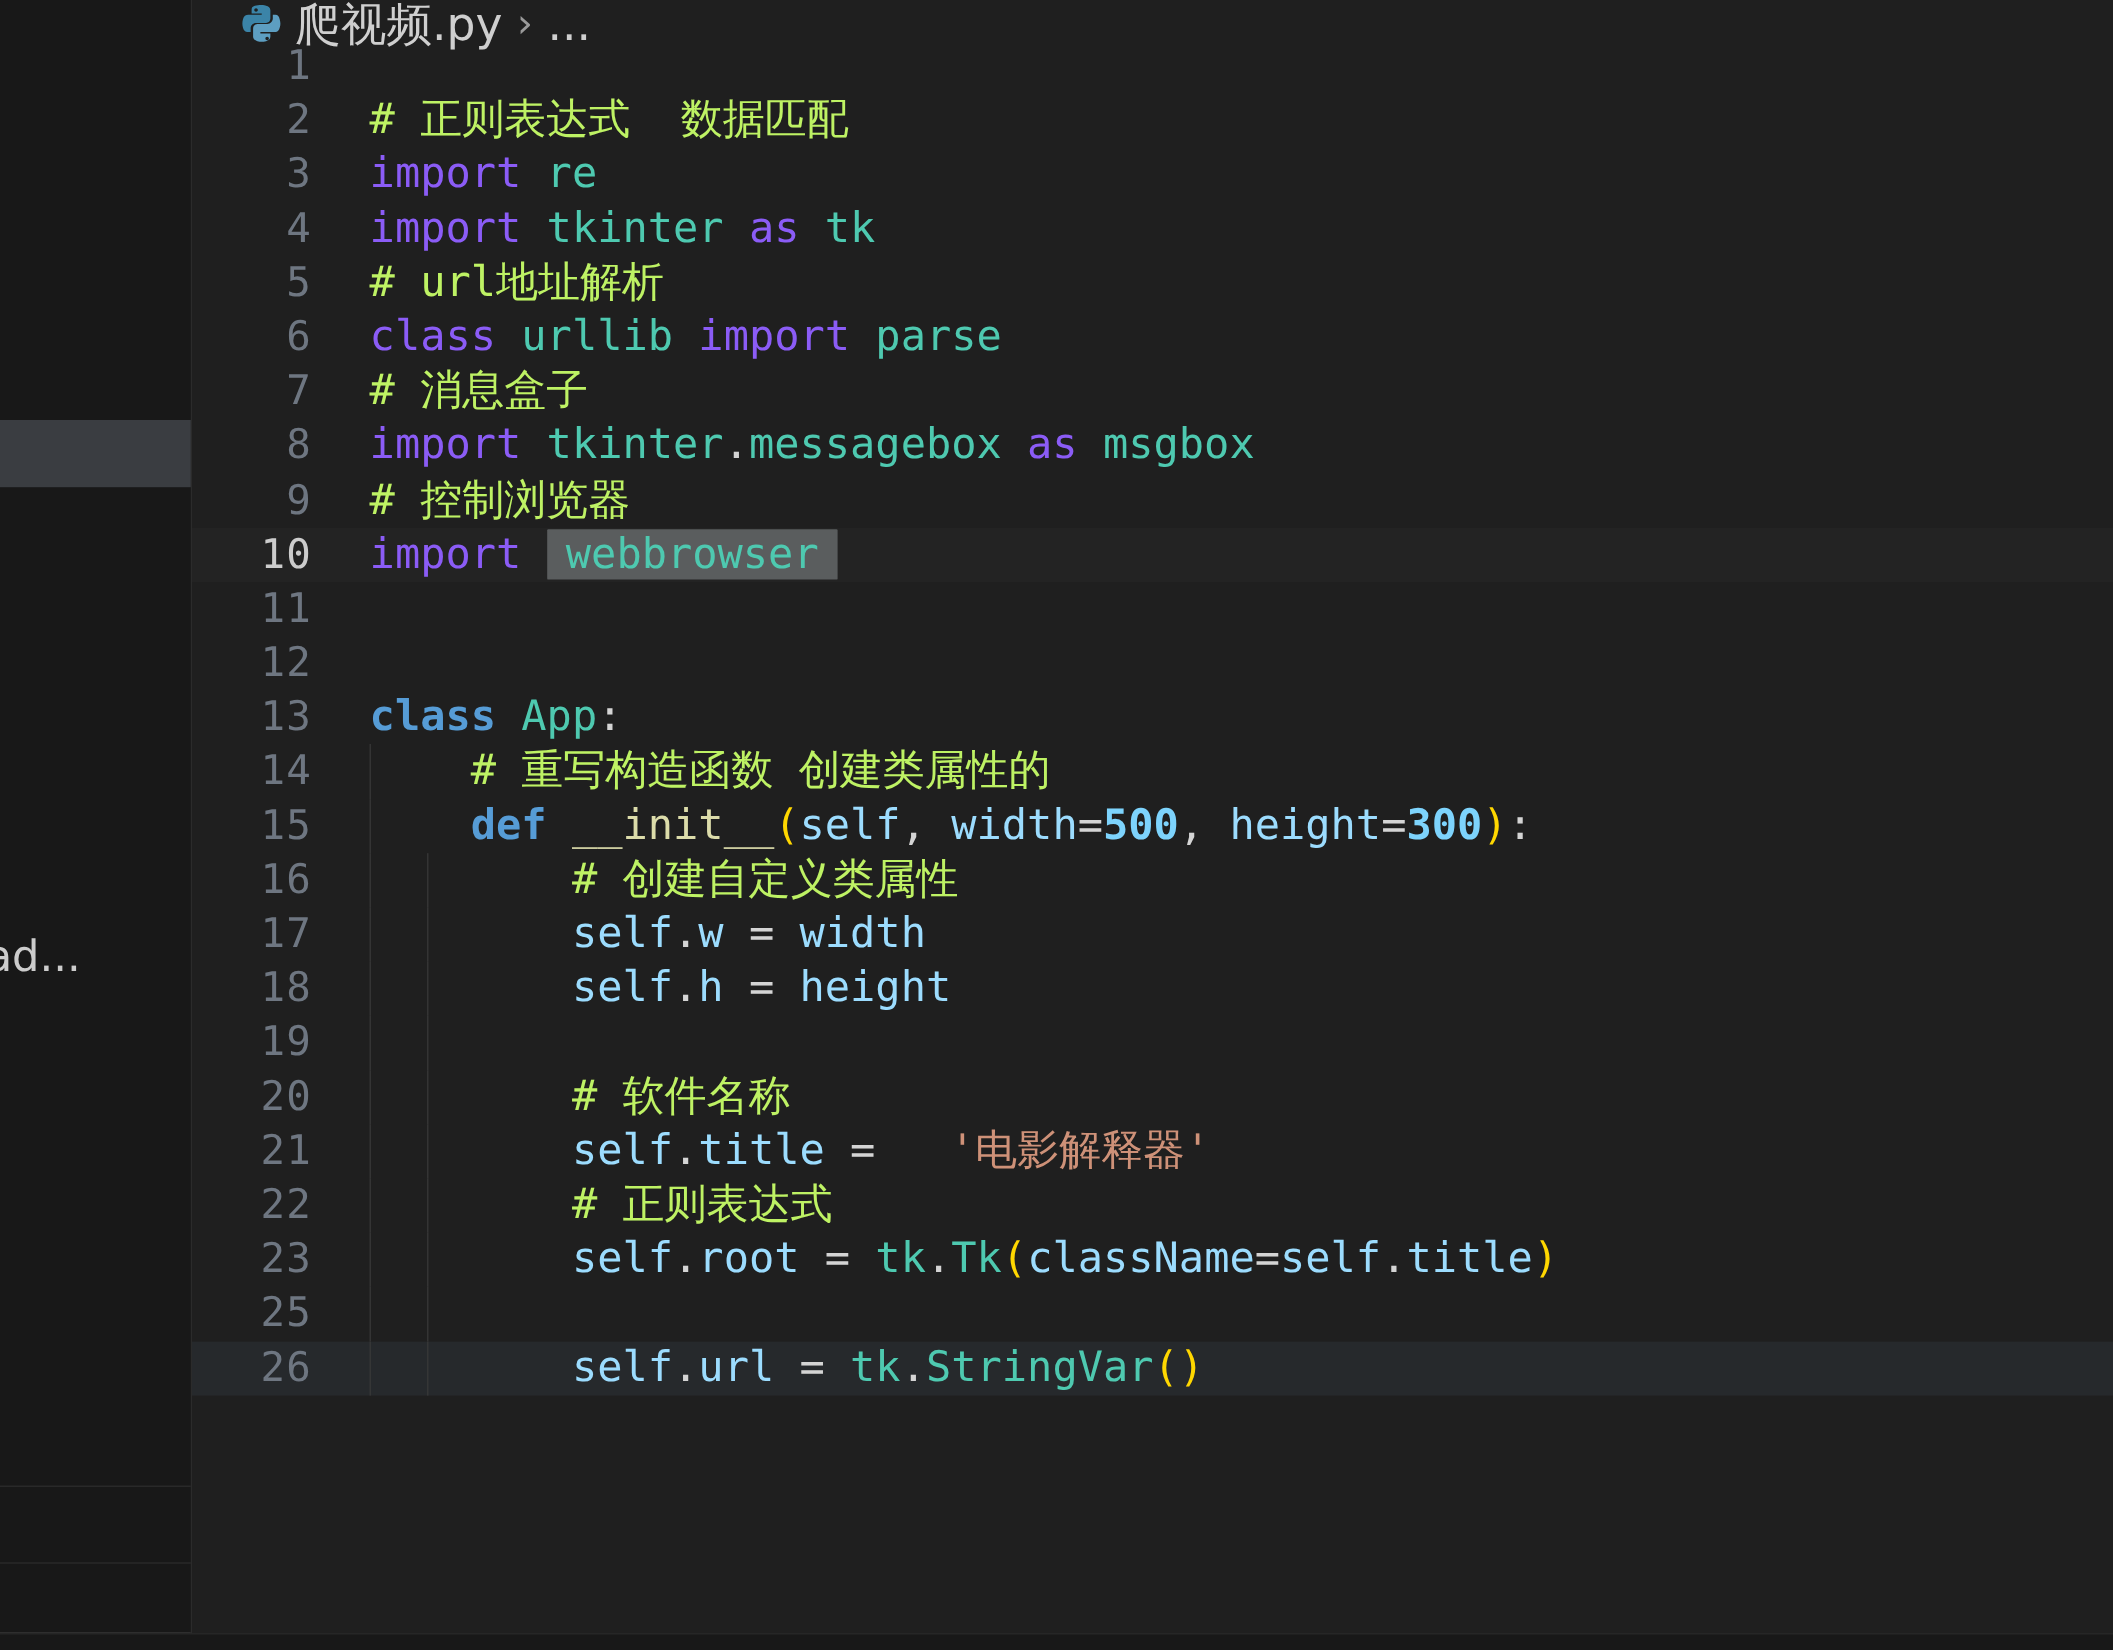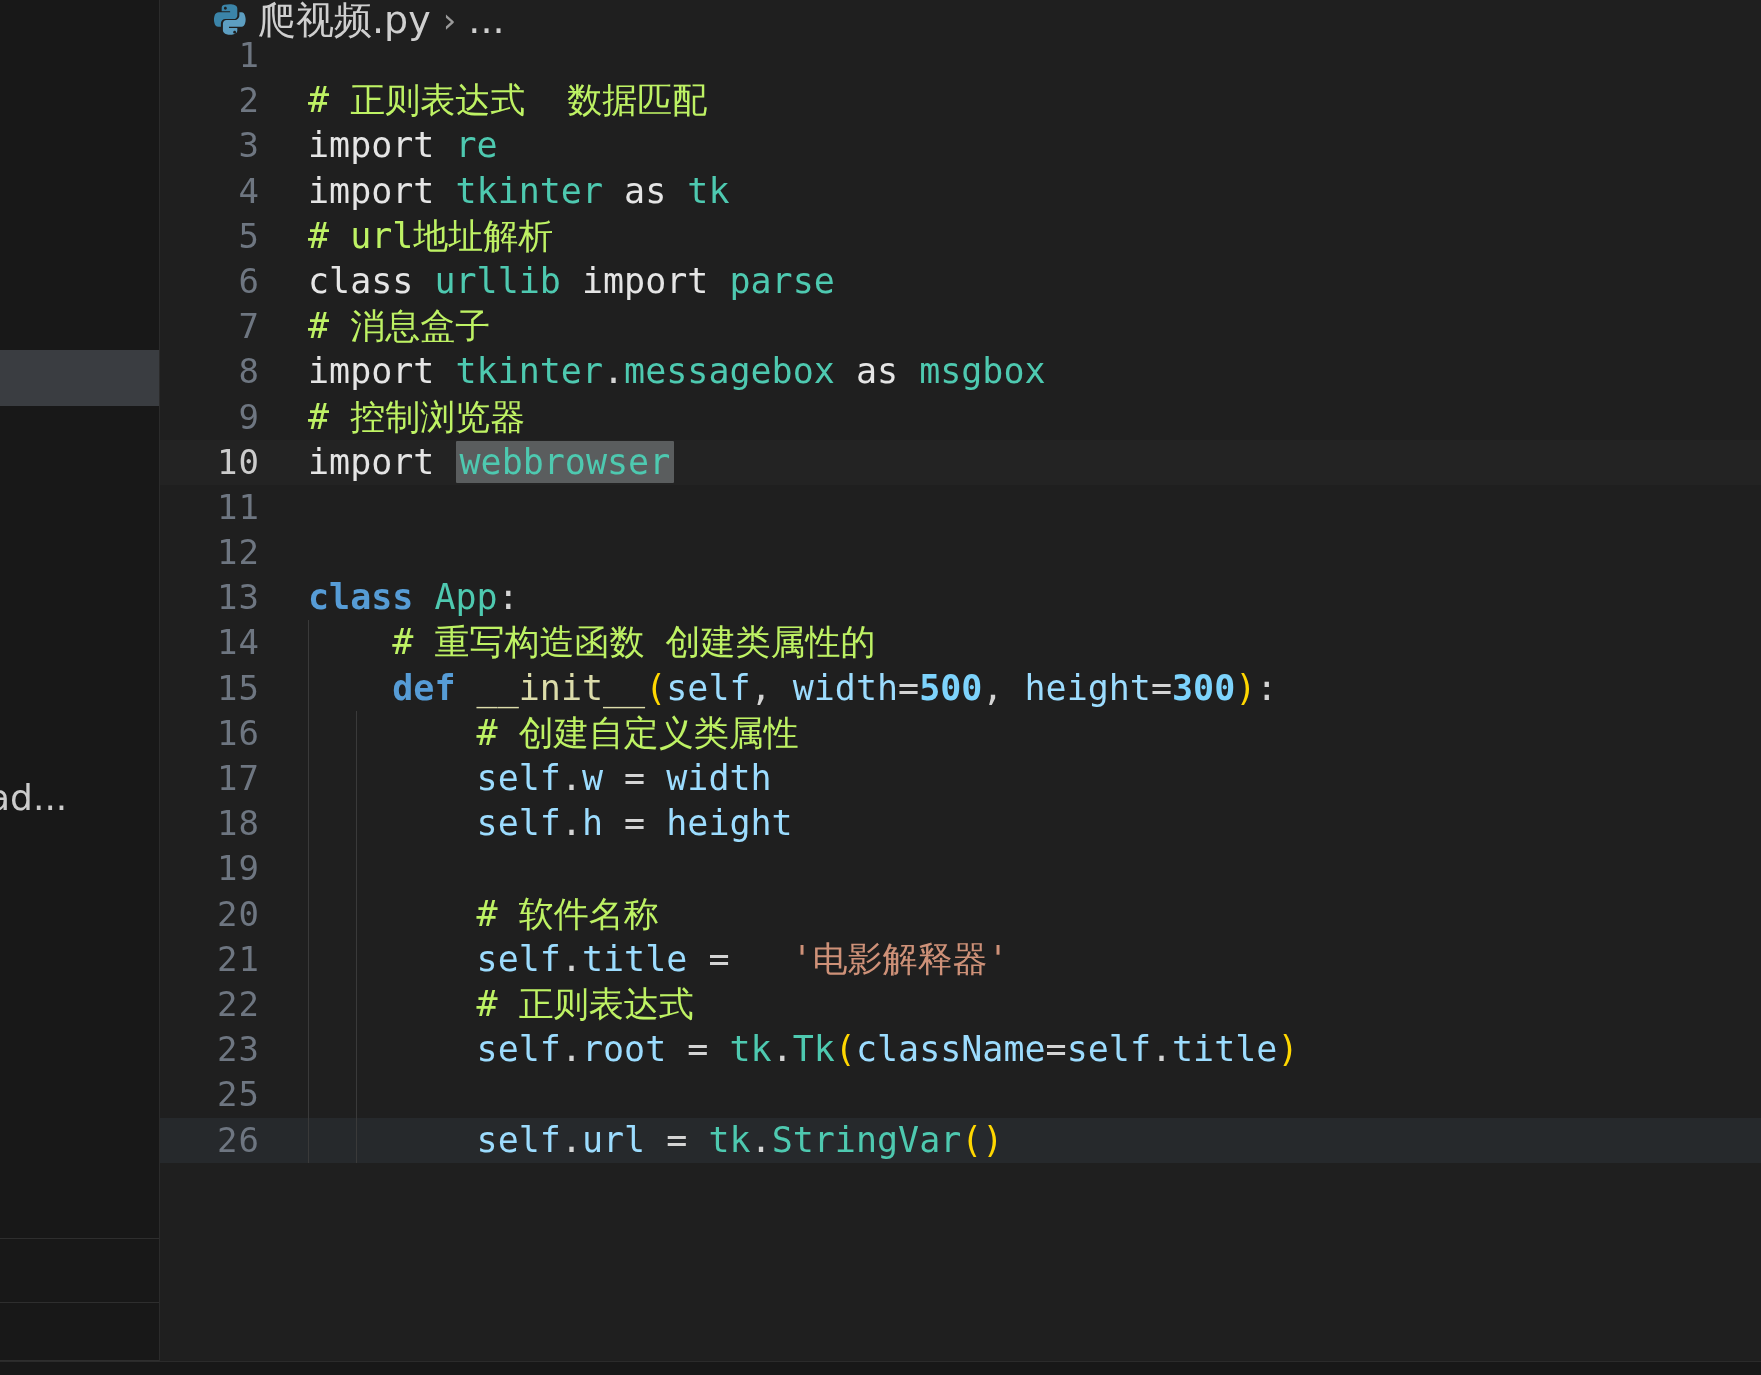--- a/index.html
+++ b/index.html
@@ -45,21 +45,21 @@
   .editor{
     position:relative;
     flex:1 1 auto;
     height:1375px;
     background:#1f1f1f;
     overflow:hidden;
   }
 
   
   .breadcrumb{
-    position:absolute; left:12px; top:0;
+    position:absolute; left:0; top:0;
     height:40px;
     display:flex; align-items:center;
     padding-left:40px;
     white-space:nowrap;
   }
   .py-icon{ width:36px; height:36px; margin-right:10px; flex:0 0 36px; display:block; }
   .bc-file{
     font-family:"DejaVu Sans","Liberation Sans",sans-serif;
     font-size:38px;
     color:#cfcfcf;
@@ -110,35 +110,35 @@
   .guide{
     position:absolute;
     top:0; width:0; height:45.2px;
     border-left:1px solid #3a3a3a;
   }
   .g1{ left:148px; }
   .g2{ left:196px; }
 
   
   .c-com   { color:#bef264; }
-  .c-kw    { color:#e5e5e5;margin-top:32px; }   
+  .c-kw    { color:#8b5cf6;margin-top:32px; }   
   .c-kw2   { color:#569cd6;font-weight:bold; }   
   .c-mod   { color:#4ec9b0; }   
   .c-var   { color:#9cdcfe; }   
   .c-fn    { color:#dcdcaa; }   
   .c-num   { color:#7dd3fc;font-weight:bold; }
   .c-str   { color:#ce9178;margin-left:41px; }
   .c-punct { color:#d4d4d4; }
   .c-paren { color:#ffd700; }
   .c-plain { color:#d4d4d4; }
 
   .sel-word{
     background:#5a5d5e;
     border-radius:1px;
-    padding:1px 4px;
+    padding:1px 16px;
   }
 
   
   .statusbar{
     position:absolute;
     left:0; bottom:0;
     width:1761px; height:14px;
     background:#181818;
     border-top:1px solid #2b2b2b;
   }

